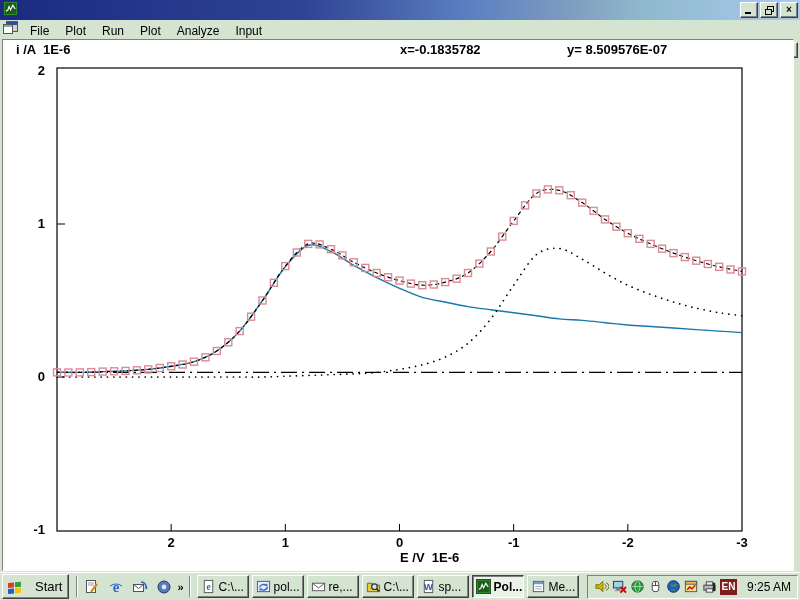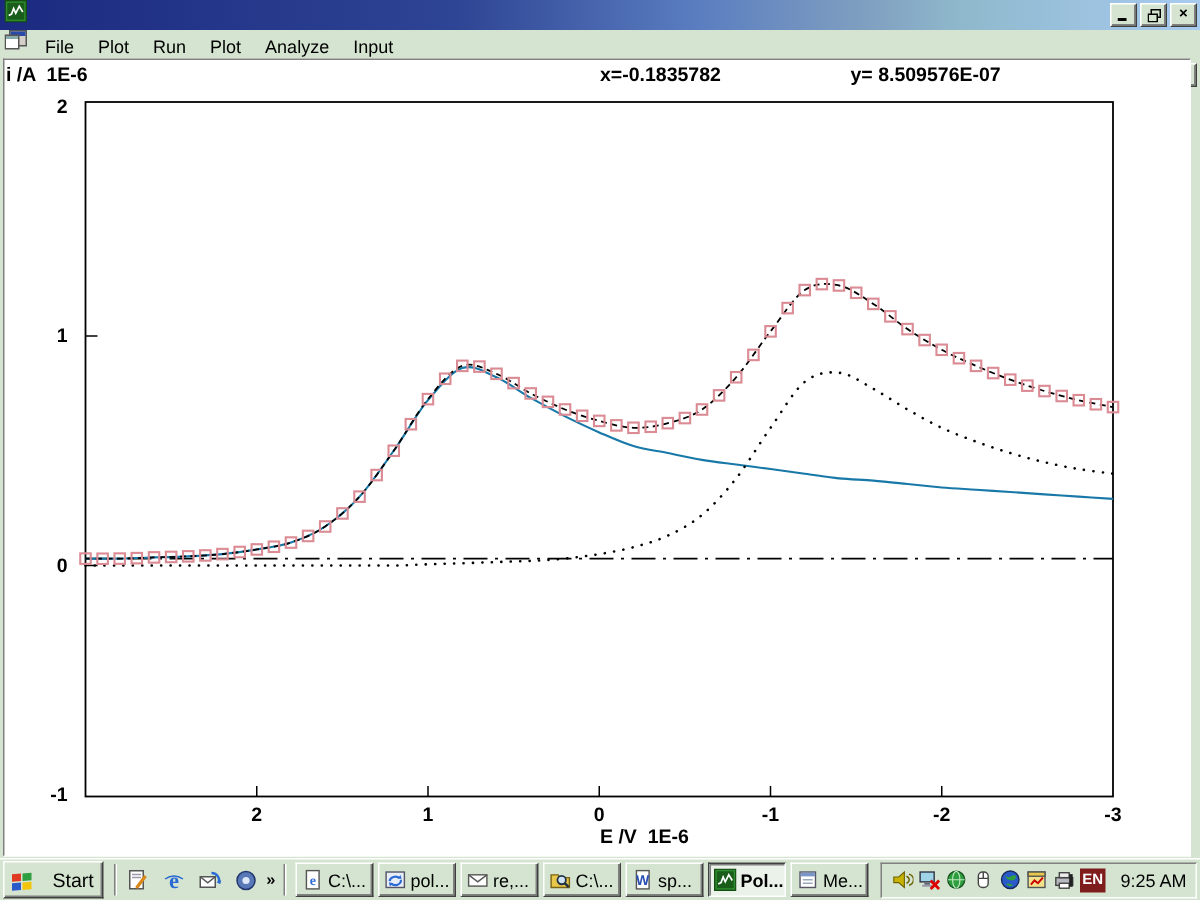--- a/index.html
+++ b/index.html
@@ -133,21 +133,21 @@
           <rect x="2.5" y="0.5" width="6" height="5" fill="none" stroke="#000"></rect>
           <rect x="0.5" y="3.5" width="6" height="5" fill="#d4e4d0" stroke="#000"></rect>
         </svg>
       </div>
     <div class="wbtn">×</div>
   </div>
 </div>
 
 <div class="client"></div>
 
-<div class="plotlabel" style="left:4px;top:42px;">i /A  1E-6</div>
+<div class="plotlabel" style="left:16px;top:42px;">i /A  1E-6</div>
 <div class="plotlabel" style="left:400px;top:42px;">x=-0.1835782</div>
 <div class="plotlabel" style="left:567px;top:42px;">y= 8.509576E-07</div>
 <div class="plotlabel" style="left:400px;top:550px;">E /V  1E-6</div>
 
 <svg id="chart" width="800" height="572" viewBox="0 0 800 572">
     <rect x="57" y="68" width="685" height="463" fill="none" stroke="#000" stroke-width="1.2"></rect>
     <line x1="171.16666666666669" y1="531" x2="171.16666666666669" y2="524" stroke="#000"></line>
     <text x="171.16666666666669" y="547" text-anchor="middle" font-size="13" font-weight="bold" font-family="Liberation Sans, sans-serif" fill="#000">2</text>
     <line x1="285.33333333333337" y1="531" x2="285.33333333333337" y2="524" stroke="#000"></line>
     <text x="285.33333333333337" y="547" text-anchor="middle" font-size="13" font-weight="bold" font-family="Liberation Sans, sans-serif" fill="#000">1</text>

